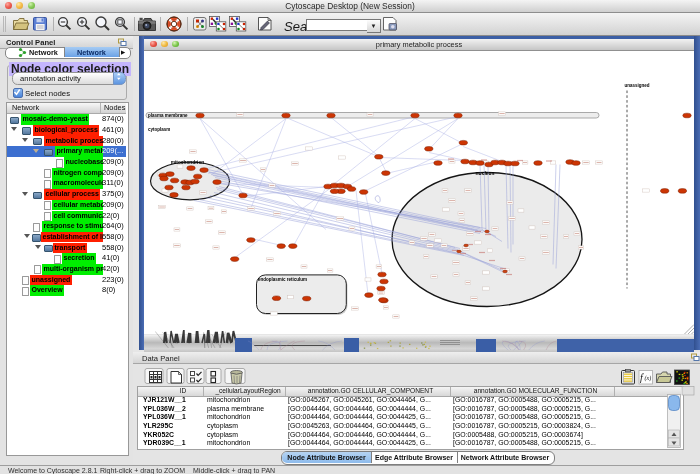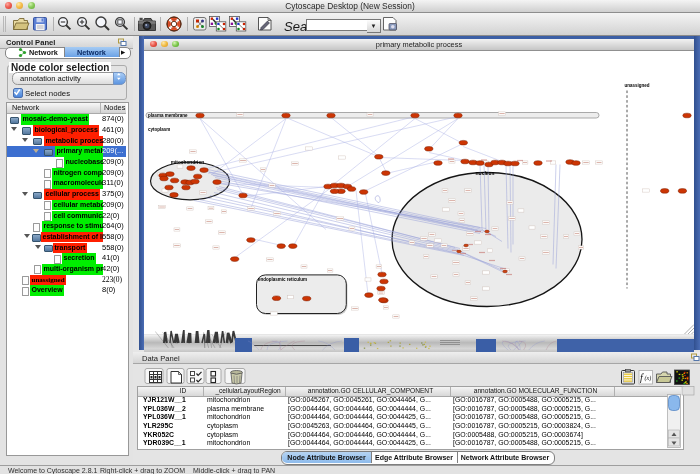--- a/index.html
+++ b/index.html
@@ -16,21 +16,21 @@
   #searcharrow{left:367px;top:18.5px;width:13px;height:12px;background:linear-gradient(#fdfdfd,#d6d6d6);border:1px solid #777;border-left:none;font-size:6px;line-height:12px;text-align:center;color:#222;}
   
   #cpanel{left:0;top:36px;width:133px;height:429px;background:#e3e3e3;}
   #cphead{left:0;top:36px;width:133px;height:12px;background:linear-gradient(#efefef,#d4d4d4);border-bottom:1px solid #a6a6a6;}
   #cphead span{position:absolute;left:6px;top:1.5px;font-size:7.6px;font-weight:bold;color:#222;}
   #cptabs{left:5px;top:47px;width:124px;height:10px;background:#fff;border:1px solid #868686;border-radius:5px;}
   .cptabtext{font-size:7.3px;font-weight:bold;color:#111;top:47px;line-height:11px;}
   #mosaictab{left:64px;top:47px;width:54px;height:10px;background:linear-gradient(#a5cbf4,#6ba2e6);border-left:1px solid #868686;border-right:1px solid #868686;}
   #tabarrow{left:121px;top:48.5px;font-size:5.5px;color:#111;}
   #groupbox{left:7px;top:65px;width:118px;height:33px;border:1px solid #ababab;border-radius:3px;}
-  #grouplbl{left:9px;top:61.5px;font-size:10px;font-weight:bold;color:#1c1c1c;background:#ffffff;padding:0 2px;}
+  #grouplbl{left:9px;top:61.5px;font-size:12px;font-weight:bold;color:#1c1c1c;background:#c4b5fd;padding:0 2px;}
   #combo{left:12px;top:72px;width:111px;height:11px;background:linear-gradient(#ffffff,#dcdcdc);border:1px solid #949494;border-radius:5.5px;}
   #combotext{left:20px;top:74px;font-size:7.6px;color:#111;}
   #combobtn{left:113px;top:72px;width:11px;height:11px;background:linear-gradient(#a9cdf6,#5d95e0);border:1px solid #7595c4;border-radius:0 5.5px 5.5px 0;}
   #checkbox{left:13px;top:88px;width:8px;height:8px;background:linear-gradient(#8db9f0,#4a84da);border:1px solid #4a6fae;border-radius:2px;}
   #checklbl{left:25px;top:89px;font-size:7.8px;color:#111;}
   #treebox{left:6px;top:102px;width:121px;height:352px;background:#fff;border:1px solid #989898;}
   #treehead{left:7px;top:103px;width:119px;height:10px;background:linear-gradient(#f7f7f7,#d2d2d2);border-bottom:1px solid #aaa;}
   #treehead .h1{position:absolute;left:5px;top:0;font-size:7.4px;color:#111;line-height:10px;}
   #treehead .h2{position:absolute;left:97px;top:0;font-size:7.4px;color:#111;line-height:10px;}
   #treehead .dv{position:absolute;left:93px;top:0;width:1px;height:10px;background:#b5b5b5;}
@@ -266,21 +266,21 @@
 <div class="abs trow" style="top:253.2px;">
       <span class="file" style="left:47px;"></span>
       <span class="tlab gbg" style="left:55px;max-width:38px;">secretion</span>
       <span class="tnum">41(0)</span>
     </div>
 <div class="abs trow" style="top:263.9px;">
       <span class="file" style="left:27px;"></span>
       <span class="tlab gbg" style="left:35px;max-width:58px;">multi-organism pro</span>
       <span class="tnum">42(0)</span>
     </div>
-<div class="abs trow" style="top:274.6px;font-family:Liberation Serif, serif;">
+<div class="abs trow" style="top:274.6px;">
       <span class="file" style="left:15px;"></span>
       <span class="tlab rbg" style="left:23px;max-width:70px;">unassigned</span>
       <span class="tnum">223(0)</span>
     </div>
 <div class="abs trow" style="top:285.2px;text-decoration:underline;">
       <span class="file" style="left:15px;"></span>
       <span class="tlab gbg" style="left:23px;max-width:70px;">Overview</span>
       <span class="tnum">8(0)</span>
     </div>
 </div>

